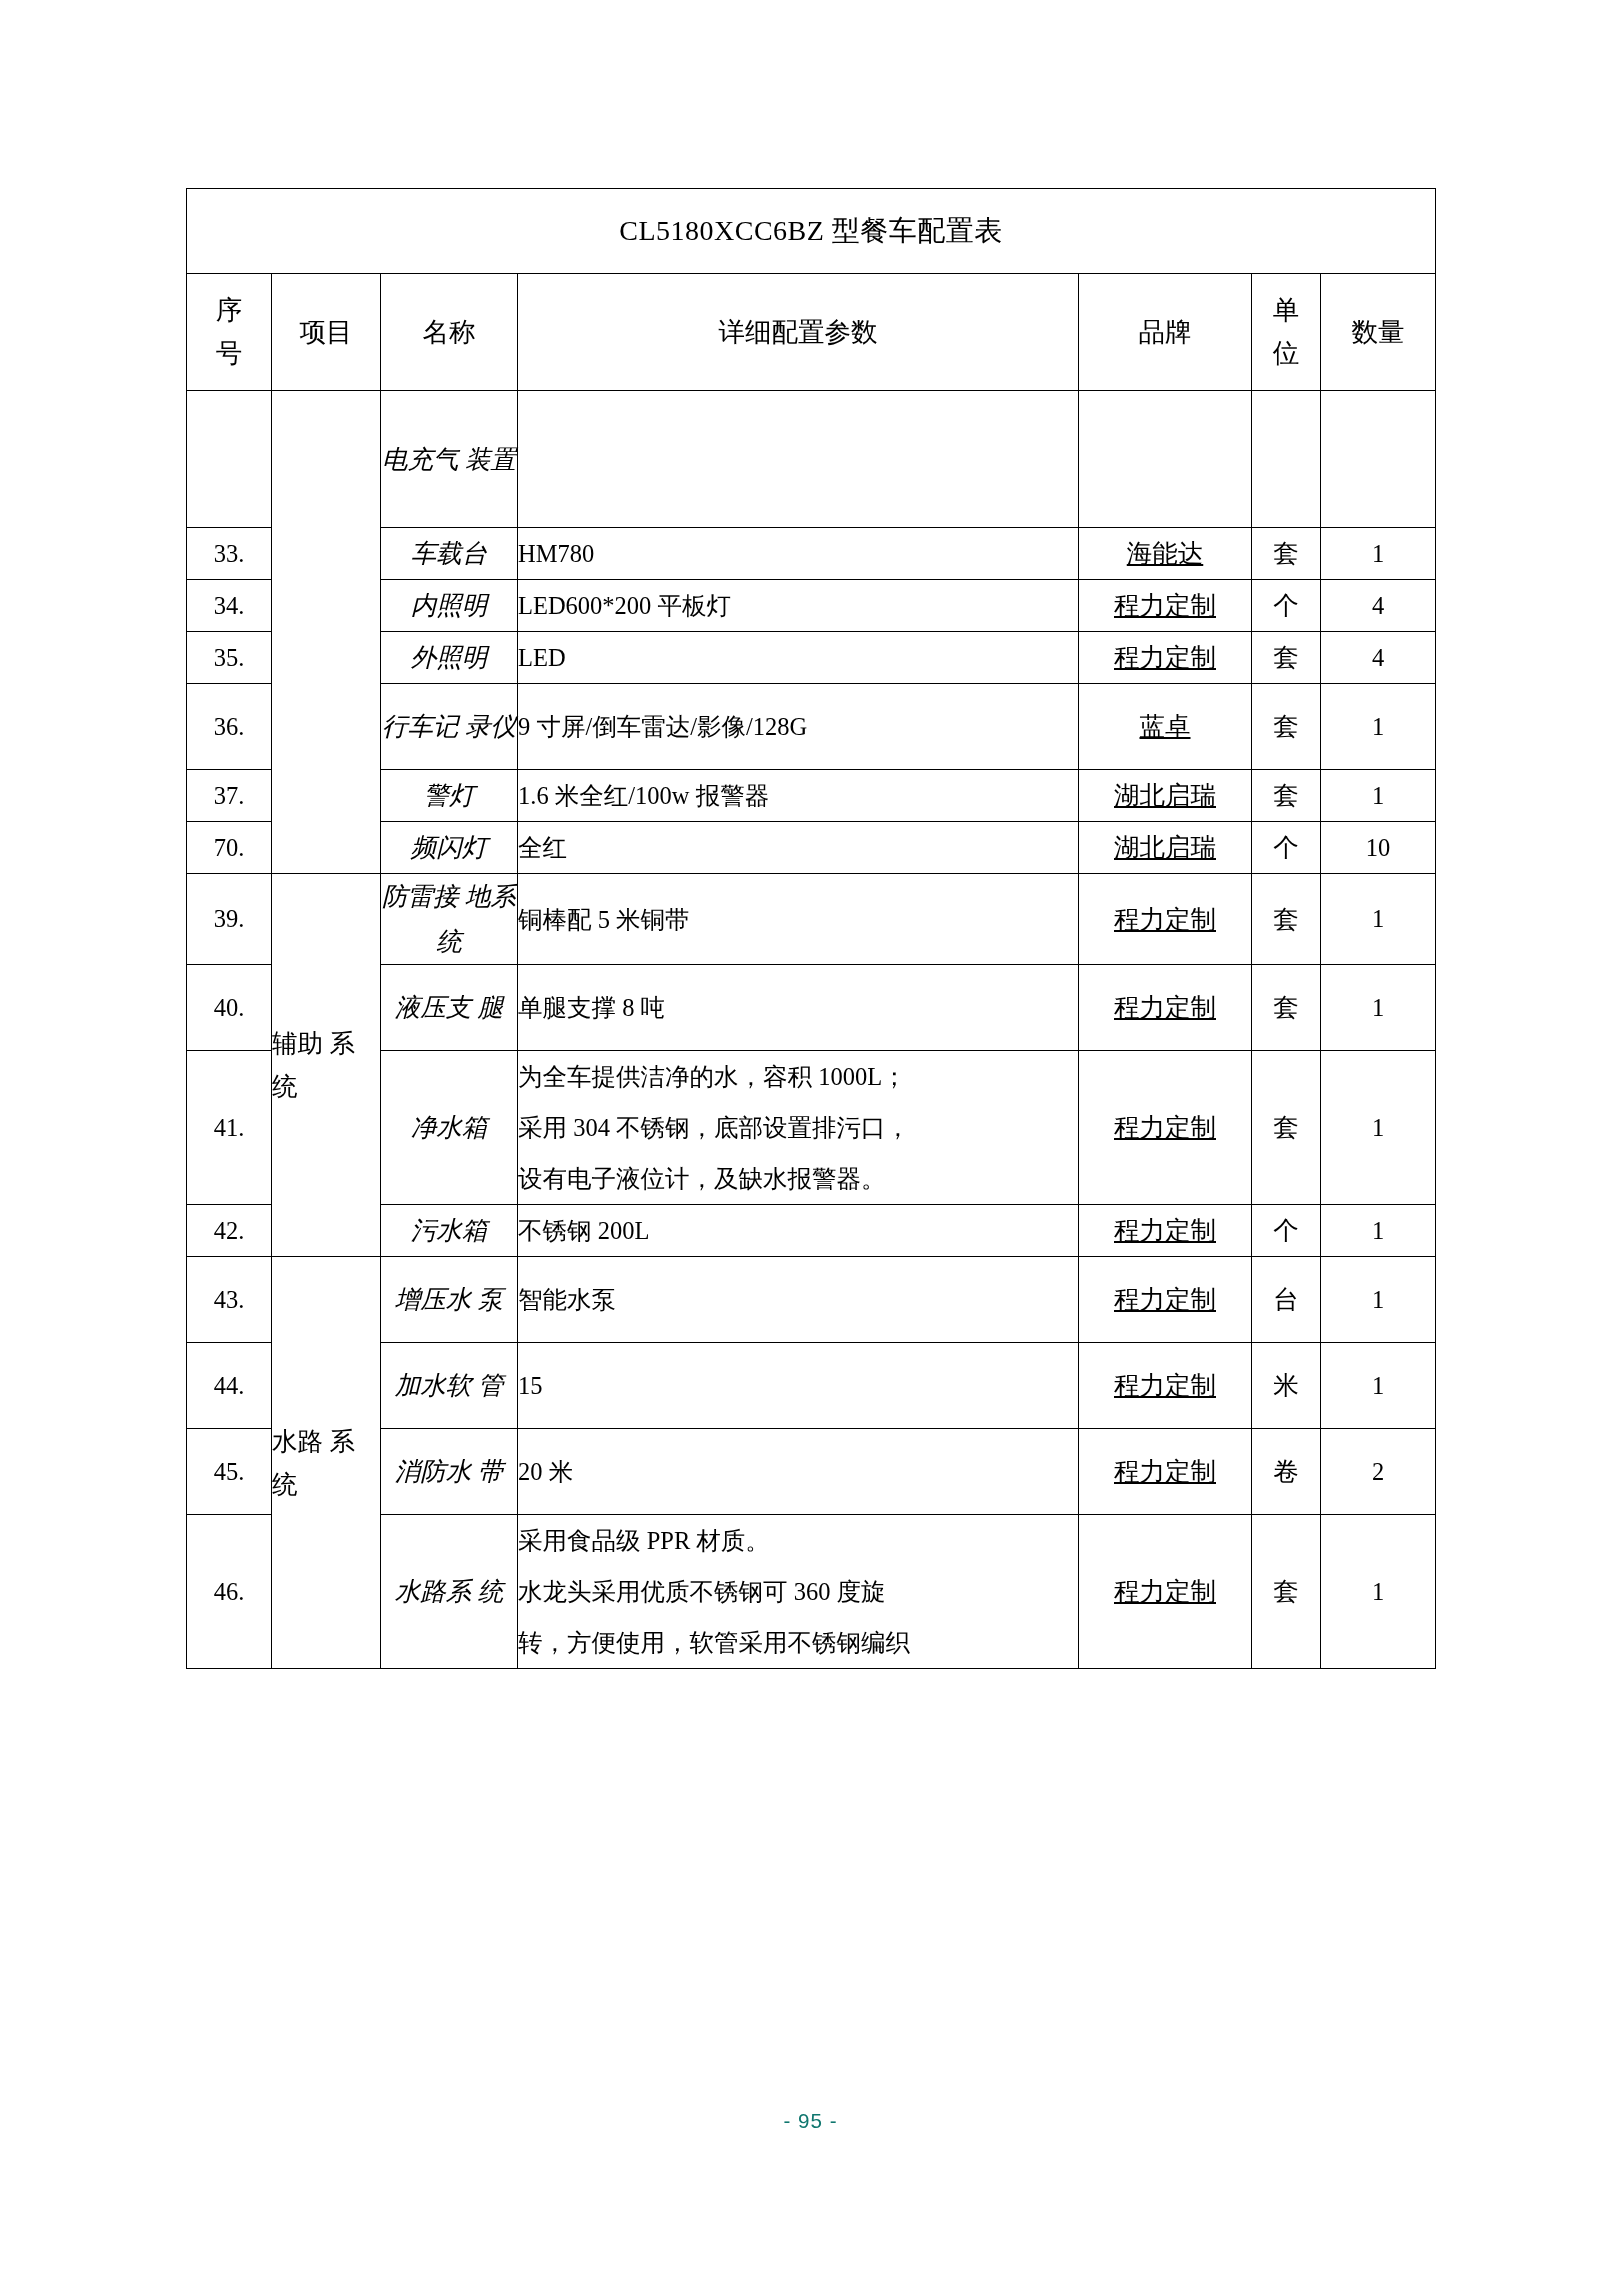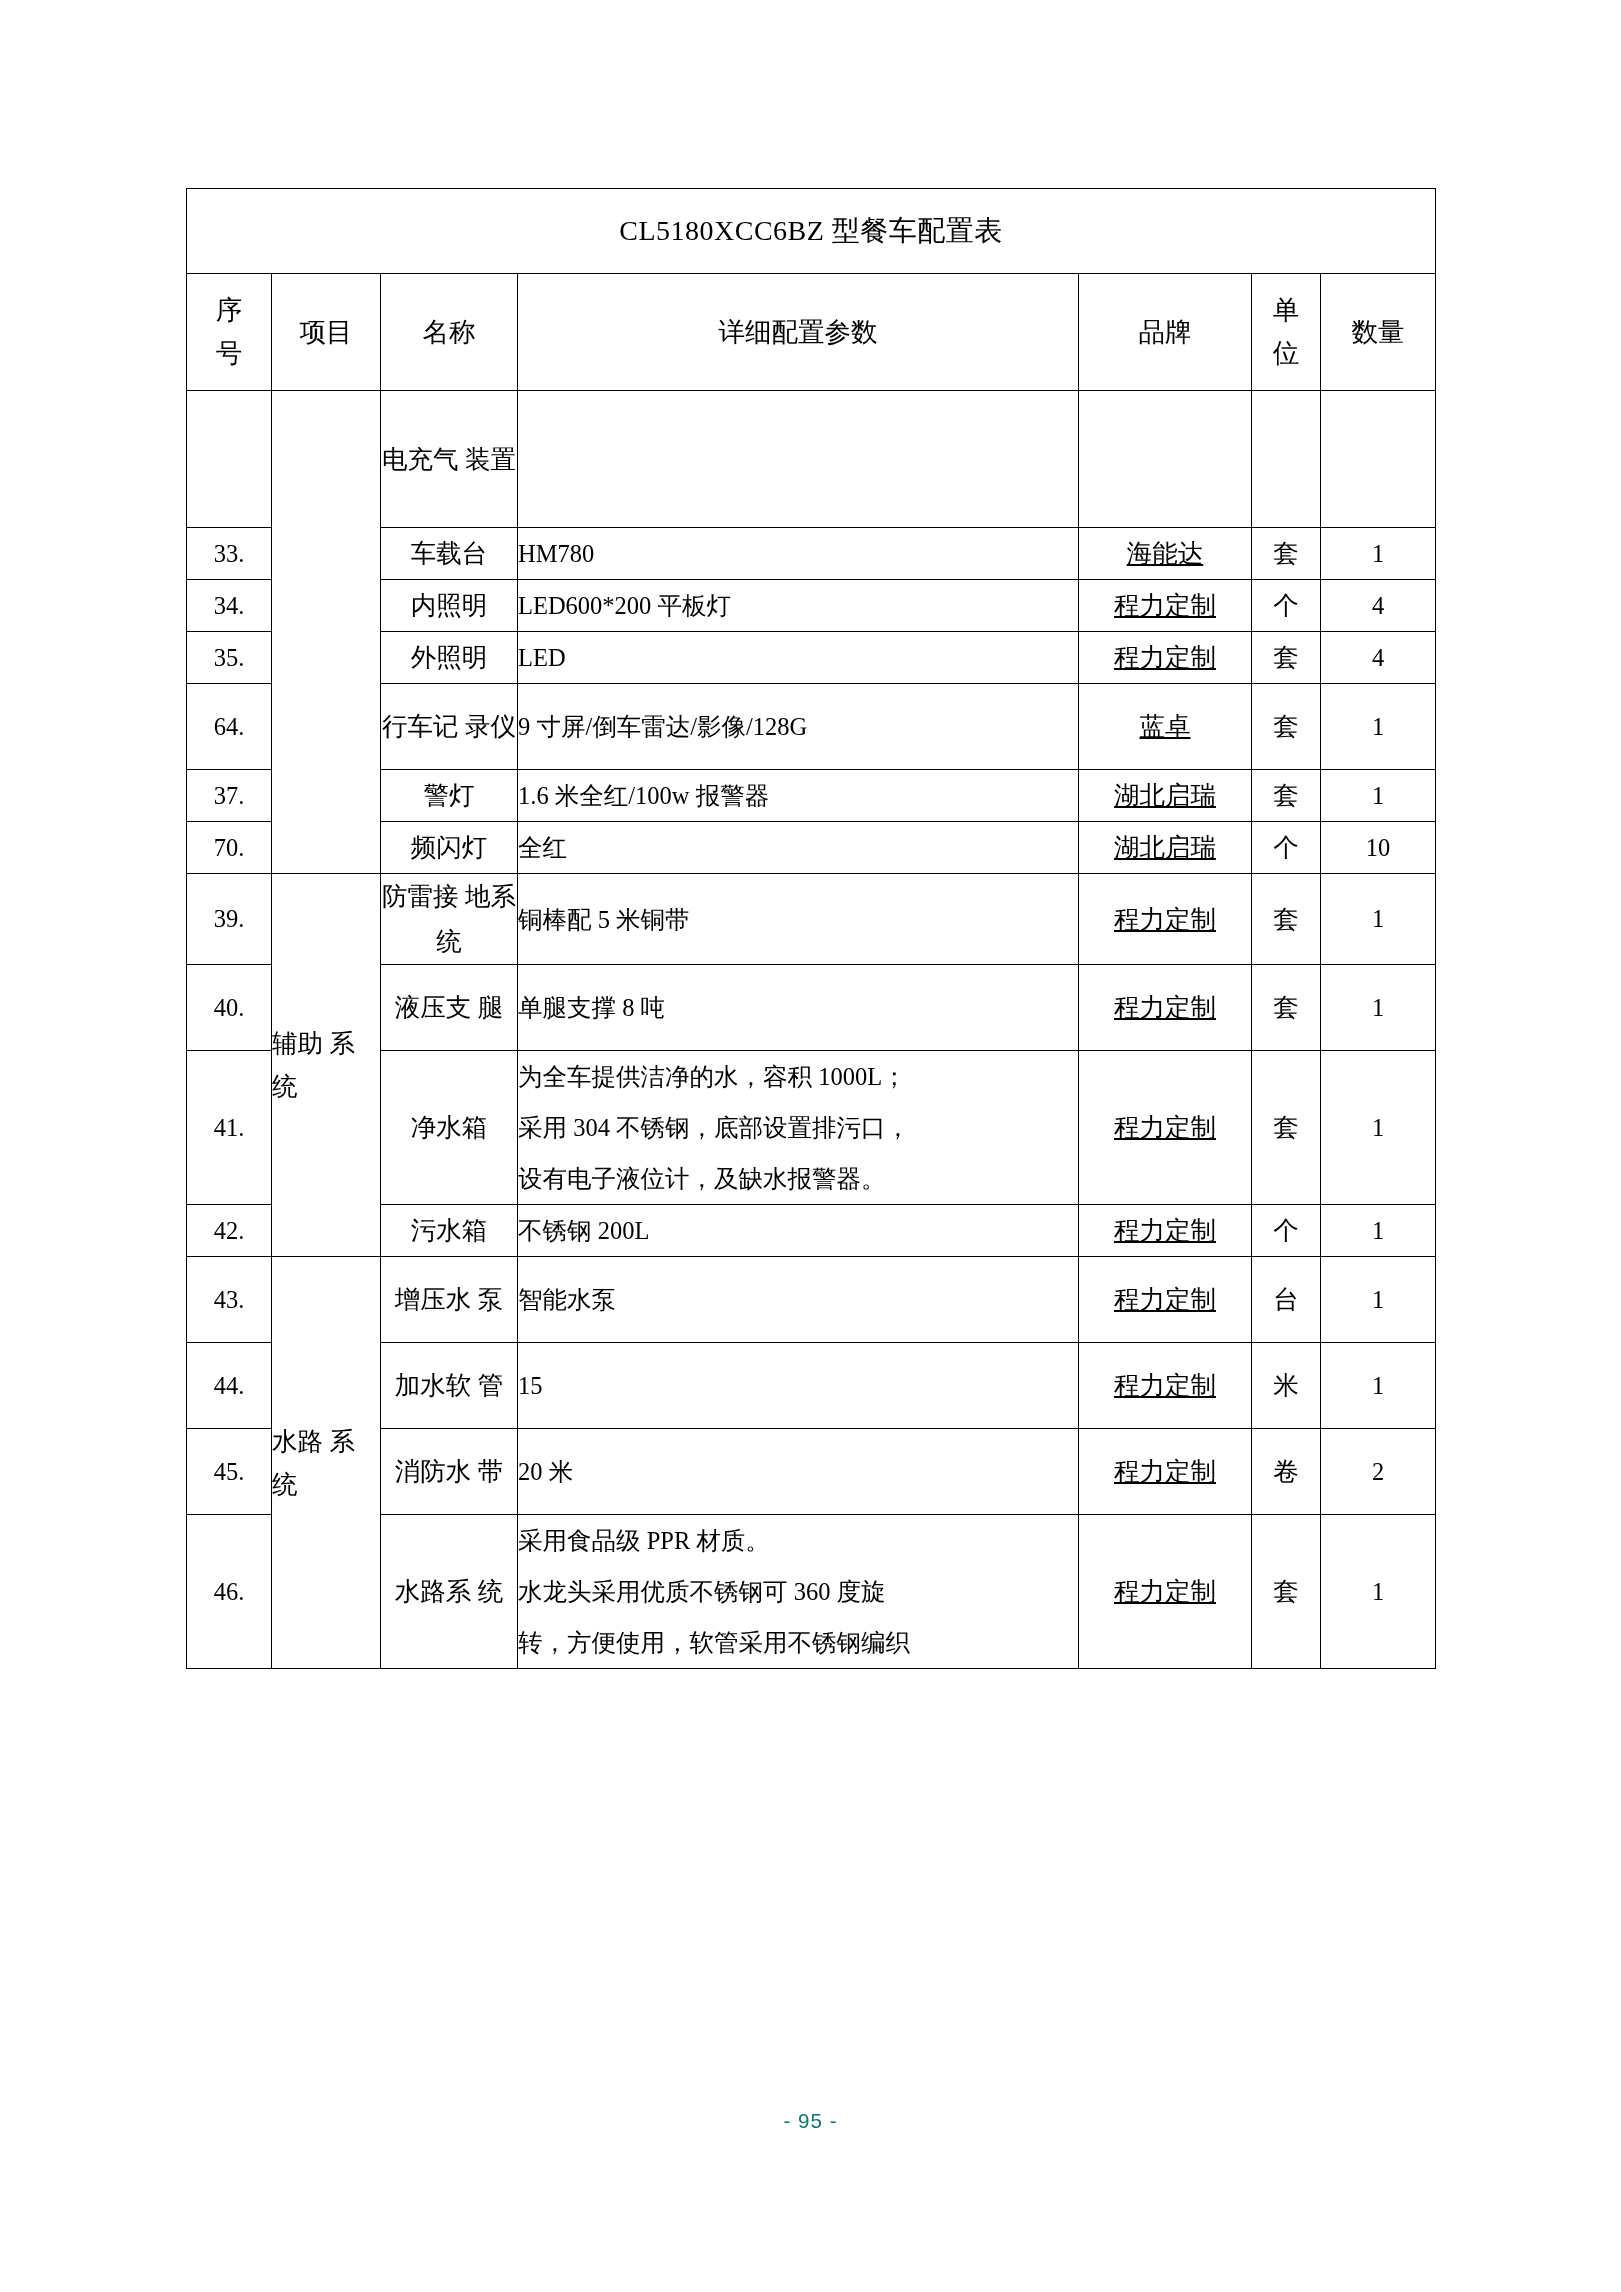--- a/index.html
+++ b/index.html
@@ -72,20 +72,21 @@
   td.grp {
     text-align: left;
     font-size: 25.5px;
     line-height: 43px;
   }
   td.nm {
     text-align: center;
     font-size: 25.5px;
     line-height: 45px;
     padding: 0 3.9px;
+    font-style: italic;
   }
   td.spec {
     text-align: left;
     font-size: 24.5px;
     line-height: 51px;
     padding-left: 9.8px;
     padding-right: 7.8px;
   }
   td.brand {
     text-align: center;
@@ -184,21 +185,21 @@
         <tr style="height:45px">
           <td class="seq">35.</td>
           <td class="nm">外照明</td>
           <td class="spec">LED</td>
           <td class="brand">程力定制</td>
           <td class="unit">套</td>
           <td class="qty">4</td>
         </tr>
 
         <tr style="height:86px">
-          <td class="seq">64.</td>
+          <td class="seq">36.</td>
           <td class="nm">
             <span class="stack">行车记</span>
             <span class="stack">录仪</span>
           </td>
           <td class="spec">9 寸屏/倒车雷达/影像/128G</td>
           <td class="brand">蓝卓</td>
           <td class="unit">套</td>
           <td class="qty">1</td>
         </tr>
 

